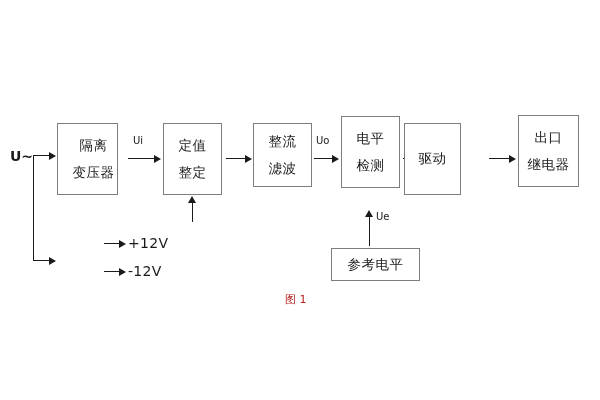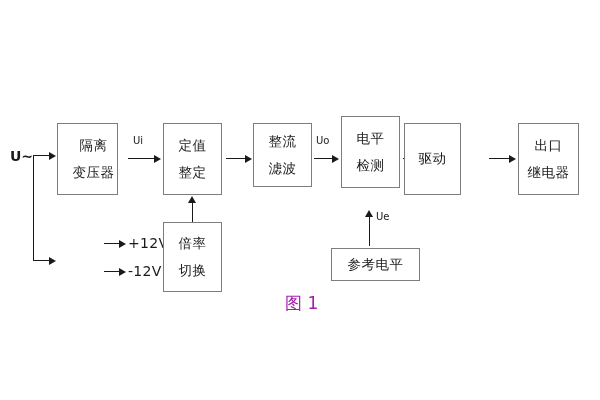--- a/index.html
+++ b/index.html
@@ -67,22 +67,22 @@
     position: absolute;
     color: #1a1a1a;
     font-size: 13px;
     white-space: nowrap;
     line-height: 1;
   }
   .lbl.sig { font-size: 10px; }
   .lbl.volt { font-size: 14px; letter-spacing: 0.3px; }
   .caption {
     position: absolute;
-    color: #a21caf;
-    font-size: 17px;
+    color: #b91c1c;
+    font-size: 11px;
     white-space: nowrap;
   }
 </style>
 </head>
 <body>
 
 <div id="canvas">
 
   <div class="lbl" style="left:10px; top:149px; font-size:14px; font-weight:600;">U~</div>
 
@@ -128,38 +128,34 @@
   <div class="hline" style="left:403px; top:158px; width:20px;"></div>
   <div class="arrow-r" style="left:421px; top:154.5px;"></div>
 
   <div class="box single" style="left:404px; top:123px; width:57px; height:72px;">
     <span class="ln">驱动</span>
   </div>
 
   <div class="hline" style="left:489px; top:158px; width:21px;"></div>
   <div class="arrow-r" style="left:509px; top:154.5px;"></div>
 
-  <div class="box" style="left:518px; top:123px; width:61px; height:72px;">
+  <div class="box" style="left:518px; top:115px; width:61px; height:72px;">
     <span class="ln">出口</span>
     <span class="ln">继电器</span>
   </div>
 
 
   <div class="hline" style="left:104px; top:243px; width:16px;"></div>
   <div class="arrow-r" style="left:119px; top:239.5px;"></div>
   <div class="lbl volt" style="left:128px; top:236px;">+12V</div>
 
   <div class="hline" style="left:104px; top:271px; width:16px;"></div>
   <div class="arrow-r" style="left:119px; top:267.5px;"></div>
   <div class="lbl volt" style="left:128px; top:264px;">-12V</div>
 
-  <div class="box" style="left:163px; top:222px; width:59px; height:70px;">
-    <span class="ln">倍率</span>
-    <span class="ln">切换</span>
-  </div>
 
   <div class="vline" style="left:192px; top:201px; height:21px;"></div>
   <div class="arrow-u" style="left:188px; top:196px;"></div>
 
   <div class="box single" style="left:331px; top:248px; width:89px; height:33px;">
     <span class="ln">参考电平</span>
   </div>
 
   <div class="vline" style="left:369px; top:216px; height:30px;"></div>
   <div class="arrow-u" style="left:365px; top:210px;"></div>

